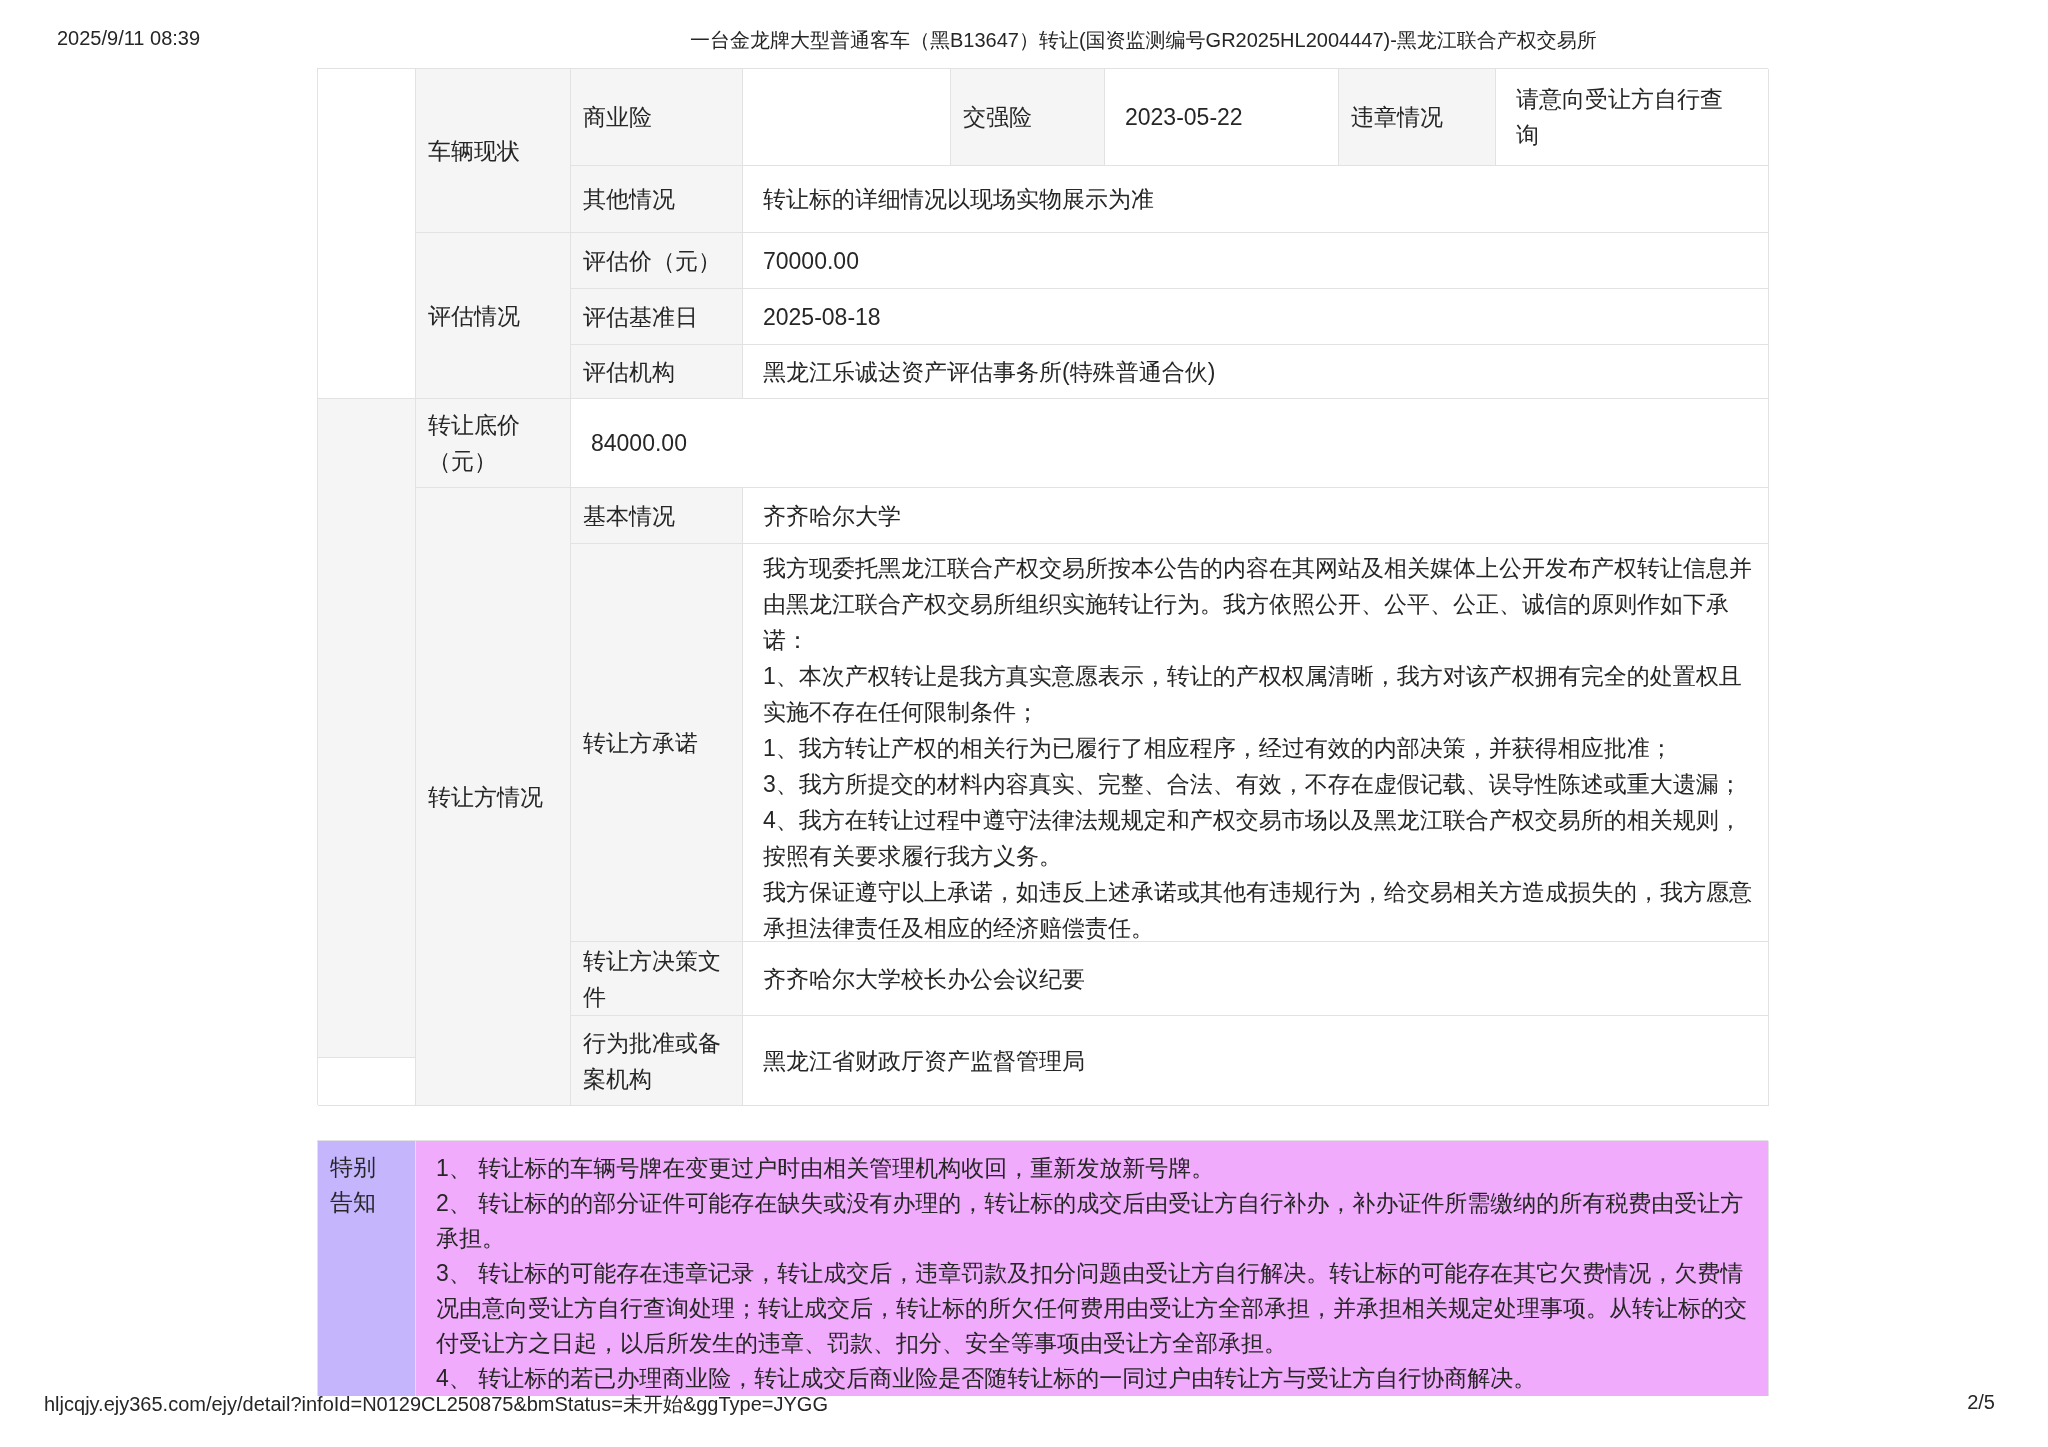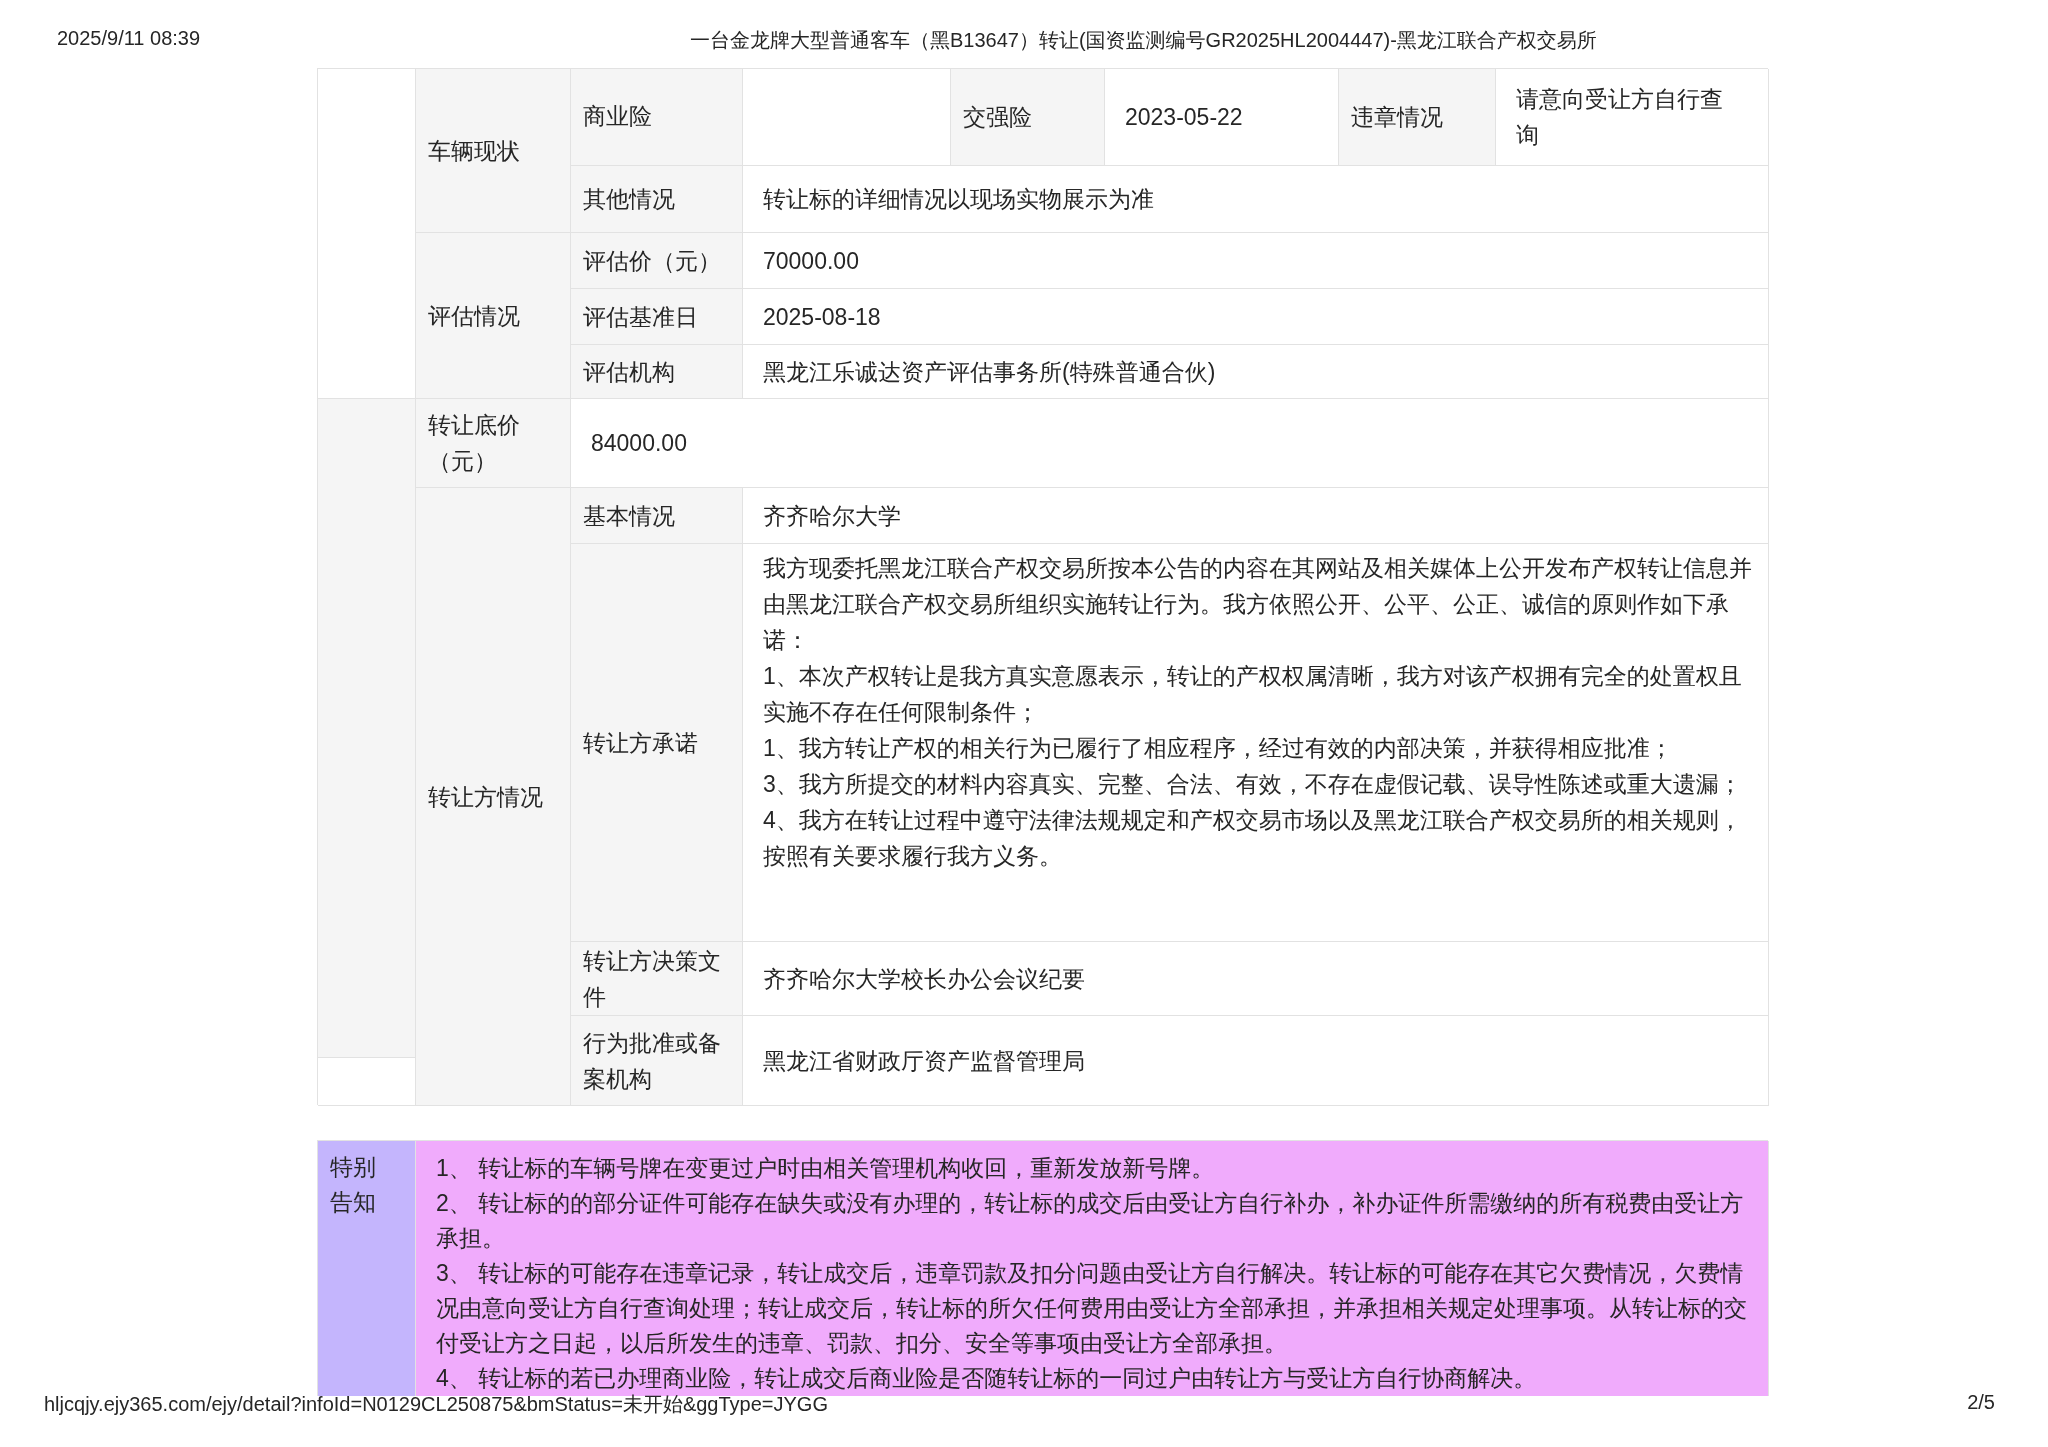--- a/index.html
+++ b/index.html
@@ -30,21 +30,21 @@
     display:flex; align-items:center; overflow:hidden;
   }
   .lbl { background:#f5f5f5; padding:6px 12px; }
   .val { background:#ffffff; padding:6px 10px 6px 20px; }
 
   .a-top    { grid-area:1/1/6/2;  background:#ffffff; }
   .a-gray   { grid-area:6/1/11/2; background:#f5f5f5; }
   .a-bottom { grid-area:11/1/12/2; background:#ffffff; }
 
   .g-chexian { grid-area:1/2/3/3; }
-  .l-syx     { grid-area:1/3/2/4;font-family:Liberation Serif, serif; }
+  .l-syx     { grid-area:1/3/2/4; }
   .v-syx     { grid-area:1/4/2/5; }
   .l-jqx     { grid-area:1/5/2/6; }
   .v-jqx     { grid-area:1/6/2/7; }
   .l-wz      { grid-area:1/7/2/8; }
   .v-wz      { grid-area:1/8/2/9; }
   .l-qt      { grid-area:2/3/3/4; }
   .v-qt      { grid-area:2/4/3/9; }
   .g-pinggu  { grid-area:3/2/6/3; }
   .l-pgj     { grid-area:3/3/4/4; }  .v-pgj  { grid-area:3/4/4/9; }
   .l-jzr     { grid-area:4/3/5/4; }  .v-jzr  { grid-area:4/4/5/9; }
@@ -120,20 +120,21 @@
     <div class="cell lbl l-jbqk">基本情况</div>
     <div class="cell val v-jbqk">齐齐哈尔大学</div>
 
     <div class="cell lbl l-cn">转让方承诺</div>
     <div class="cell val v-cn">
       <div>我方现委托黑龙江联合产权交易所按本公告的内容在其网站及相关媒体上公开发布产权转让信息并由黑龙江联合产权交易所组织实施转让行为。我方依照公开、公平、公正、诚信的原则作如下承诺：</div>
       <div>1、本次产权转让是我方真实意愿表示，转让的产权权属清晰，我方对该产权拥有完全的处置权且实施不存在任何限制条件；</div>
       <div>1、我方转让产权的相关行为已履行了相应程序，经过有效的内部决策，并获得相应批准；</div>
       <div>3、我方所提交的材料内容真实、完整、合法、有效，不存在虚假记载、误导性陈述或重大遗漏；</div>
       <div>4、我方在转让过程中遵守法律法规规定和产权交易市场以及黑龙江联合产权交易所的相关规则，按照有关要求履行我方义务。</div>
+      <div>我方保证遵守以上承诺，如违反上述承诺或其他有违规行为，给交易相关方造成损失的，我方愿意承担法律责任及相应的经济赔偿责任。</div>
     </div>
 
     <div class="cell lbl l-jc">转让方决策文件</div>
     <div class="cell val v-jc">齐齐哈尔大学校长办公会议纪要</div>
 
     <div class="cell lbl l-xw">行为批准或备案机构</div>
     <div class="cell val v-xw">黑龙江省财政厅资产监督管理局</div>
   </div>
 
   <div class="tbl2">

